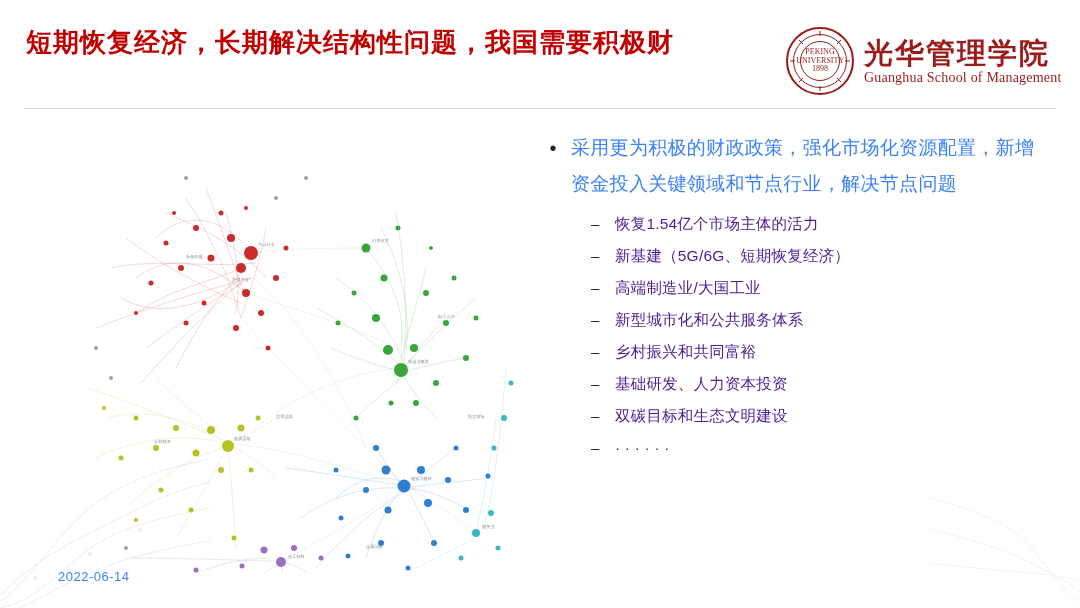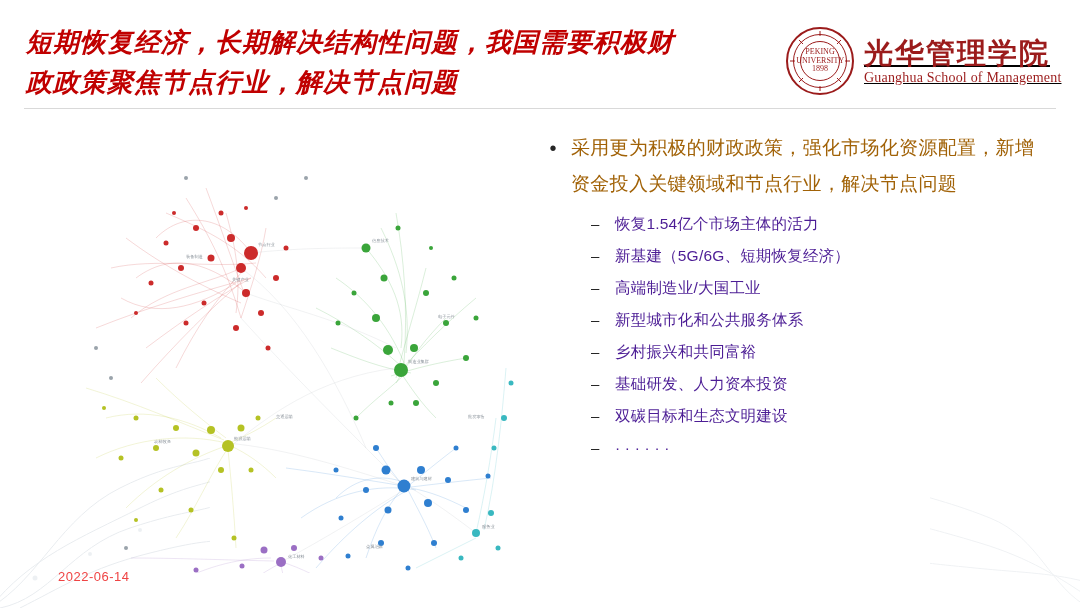--- a/index.html
+++ b/index.html
@@ -36,40 +36,38 @@
     width: 150px;
     height: 120px;
     pointer-events: none;
     opacity: .45;
   }
   .title-block {
     position: absolute;
     left: 26px;
     top: 22px;
     width: 760px;
-    font-style: italic;
   }
   .title-line {
     color: #c00000;
     font-weight: bold;
     font-size: 26px;
     line-height: 40px;
     letter-spacing: 1px;
     white-space: nowrap;
   }
   .logo-block {
     position: absolute;
     right: 26px;
     top: 22px;
     width: 268px;
     height: 78px;
     display: flex;
     align-items: center;
     gap: 10px;
-    text-decoration: underline;
   }
   .logo-seal {
     width: 64px;
     height: 64px;
     border-radius: 50%;
     border: 2px solid #9b1b1b;
     position: relative;
     flex: 0 0 auto;
   }
   .logo-seal::before {
@@ -153,21 +151,21 @@
     font-size: 20px;
     line-height: 36px;
     color: #262626;
     flex: 0 0 auto;
     width: 16px;
     text-align: center;
   }
   .bullet-main {
     font-size: 19px;
     line-height: 36px;
-    color: #a16207;
+    color: #3b82f6;
     letter-spacing: .3px;
   }
   .sub-list {
     margin: 8px 0 0 46px;
   }
   .sub-item {
     display: flex;
     align-items: flex-start;
     gap: 12px;
     margin-bottom: 5px;
@@ -183,21 +181,21 @@
     font-size: 15.5px;
     line-height: 27px;
     color: #4c1d95;
     letter-spacing: .2px;
   }
   .date-stamp {
     position: absolute;
     left: 58px;
     bottom: 24px;
     font-size: 13px;
-    color: #ef4444;
+    color: #3b82f6;
     letter-spacing: .5px;
   }
 </style>
 </head>
 <body>
 
 <div class="slide">
 
   <svg class="corner-deco" viewBox="0 0 210 150">
     <g fill="none" stroke="#d7dde3" stroke-width="1">
@@ -215,21 +213,20 @@
   <svg class="corner-deco-right" viewBox="0 0 150 120">
     <g fill="none" stroke="#dde2e7" stroke-width="1">
       <path d="M160 120 C 120 100, 110 50, 60 30 S -10 10, -20 0"></path>
       <path d="M160 110 C 130 90, 100 70, 50 55 S -5 40, -20 35"></path>
       <path d="M160 95 C 125 85, 95 85, 45 80 S -5 75, -20 72"></path>
     </g>
   </svg>
 
   <div class="title-block">
     <div class="title-line">短期恢复经济，长期解决结构性问题，我国需要积极财</div>
-    <div class="title-line">政政策聚焦节点行业，解决节点问题</div>
   </div>
 
   <div class="logo-block">
     <div class="logo-seal">
       <svg class="logo-ticks" viewBox="0 0 64 64">
         <g stroke="#9b1b1b" stroke-width="1">
           <line x1="32" y1="2" x2="32" y2="7"></line>
           <line x1="32" y1="57" x2="32" y2="62"></line>
           <line x1="2" y1="32" x2="7" y2="32"></line>
           <line x1="57" y1="32" x2="62" y2="32"></line>

